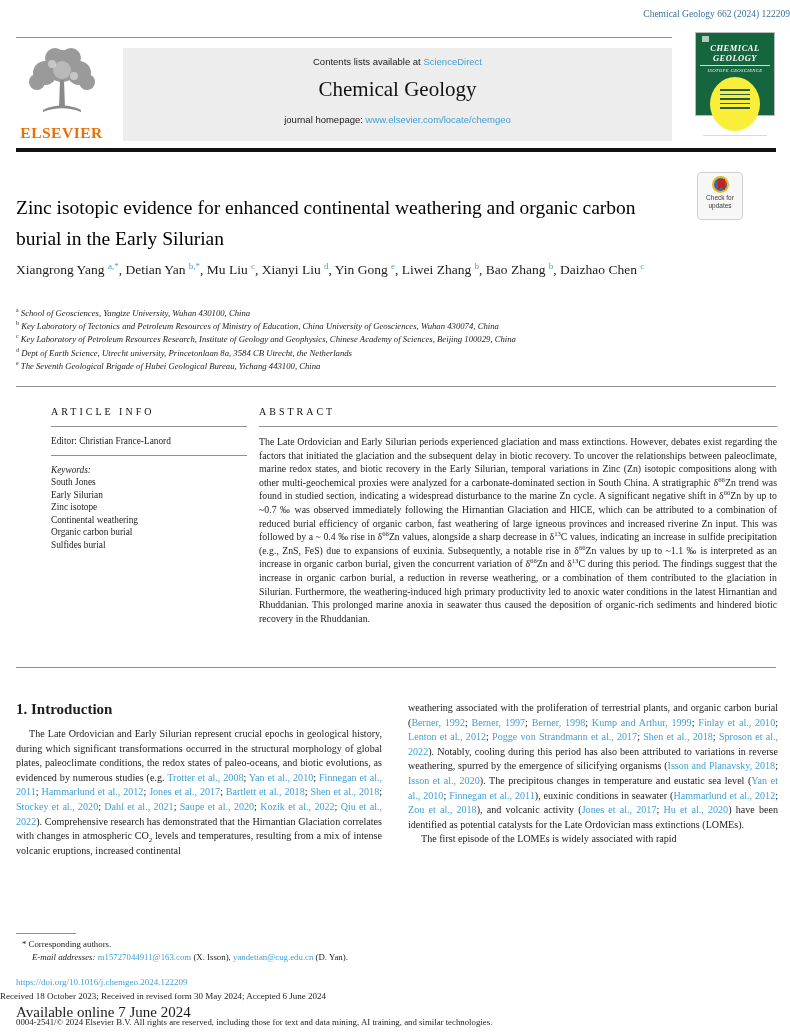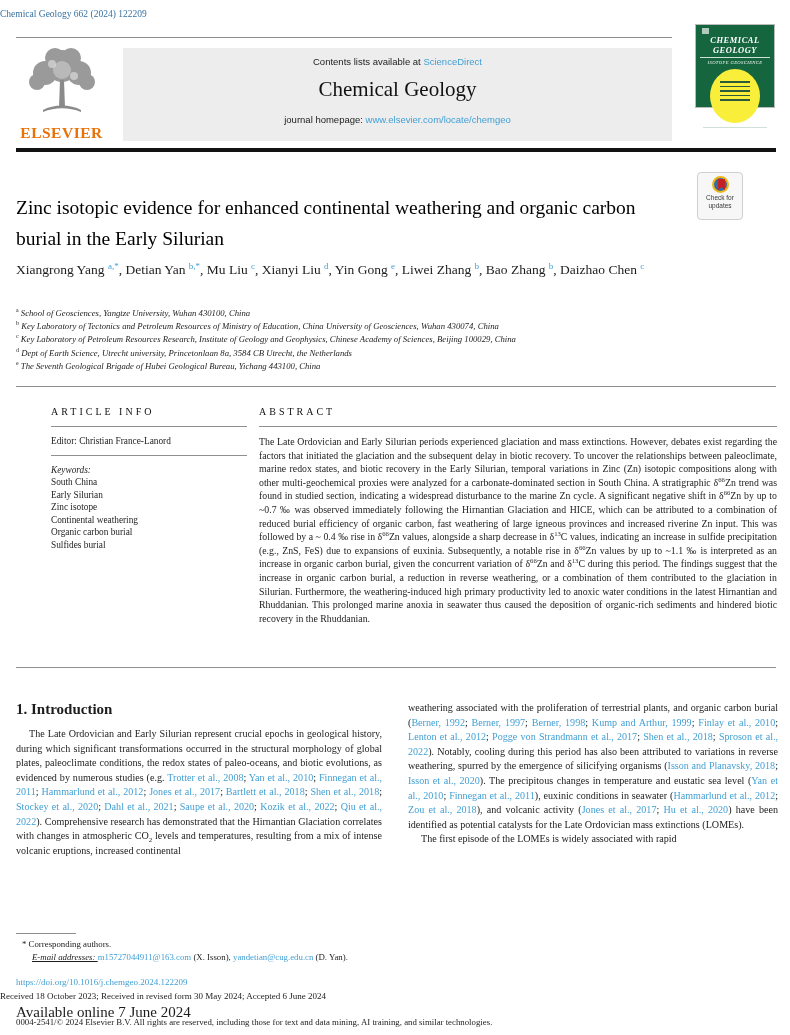--- a/index.html
+++ b/index.html
@@ -4,42 +4,42 @@
 <style>
   * { margin:0; padding:0; box-sizing:border-box; }
   html,body { background:#fff; }
   .page {
     position:relative; width:790px; height:1035px; background:#fff;
     font-family:"Liberation Serif", serif; color:#1c1c1c; overflow:hidden;
   }
   .abs { position:absolute; }
   .rule { background:#8f8f8f; height:1px; }
   .lnk { color:#429fd4; }
-  .it { font-style:italic;text-decoration:underline; }
+  .it { font-style:italic; }
   sup { vertical-align:super; font-size:68%; line-height:0; }
   sub { vertical-align:sub; font-size:68%; line-height:0; }
 
   
-  .journal-ref { top:9px; left:0; width:100%; text-align:left; font-size:9.5px; color:#38719f; }
+  .journal-ref { top:9px; left:0; width:100%; text-align:right; font-size:9.5px; color:#38719f; }
   .hr-top { top:37px; left:16px; width:656px; }
 
   
   .band { top:48px; left:123px; width:549px; height:93px; background:#ededed; text-align:center;
           font-family:"Liberation Sans", sans-serif; }
   .band .contents { margin-top:8px; font-size:9.5px; color:#222; }
   .band .jtitle { margin-top:10px; font-size:21px; font-family:"Liberation Serif", serif; color:#111; }
   .band .homepage { margin-top:12px; font-size:9.5px; color:#222; }
 
   
   .els { top:46px; left:14px; width:95px; height:97px; text-align:center; }
   .els-word { font-family:"Liberation Serif", serif; font-weight:bold; font-size:15.5px;
               color:#e8710a; letter-spacing:0.5px; margin-top:-2px; }
 
   
-  .cover { top:24px; left:695px; width:80px; height:84px; background:#15663e;
+  .cover { top:32px; left:695px; width:80px; height:84px; background:#15663e;
            border:1px solid #bbb; padding:3px 4px; text-align:center; color:#fff;
            font-family:"Liberation Serif", serif; }
   .cover .minimark { width:7px; height:6px; background:#d8e4dc; opacity:.8; margin:0 0 2px 2px; }
   .cover .ct { font-size:8.5px; font-weight:bold; font-style:italic; letter-spacing:.5px; line-height:9.5px; }
   .cover .csub { font-size:4.6px; font-style:italic; letter-spacing:.4px; margin-top:2px;
                  border-top:1px solid #cfe0d6; padding-top:2px; }
   .cover .oval { width:50px; height:54px; background:#f9ee3a; border-radius:50%; margin:4px auto 0;
                  padding-top:9px; }
   .cover .oval .tl { width:30px; height:1.5px; background:#2c5a3c; margin:3px auto 0; }
   .cover .bline { width:64px; height:1px; background:#cfe0d6; margin:4px auto 0; }
@@ -169,21 +169,21 @@
     </div>
   <div class="abs rule hr-affil"></div>
 
   <div class="abs ai-col">
     <div class="ai-head">ARTICLE INFO</div>
     <div class="rule ai-rule"></div>
     <div class="ai-editor">Editor: Christian France-Lanord</div>
     <div class="rule ai-rule"></div>
     <div class="kw-label">Keywords:</div>
     <div>
-        <div class="kw">South China</div>
+        <div class="kw">South Jones</div>
         <div class="kw">Early Silurian</div>
         <div class="kw">Zinc isotope</div>
         <div class="kw">Continental weathering</div>
         <div class="kw">Organic carbon burial</div>
         <div class="kw">Sulfides burial</div>
       </div>
   </div>
 
   <div class="abs ab-col">
     <div class="ab-head">ABSTRACT</div>

